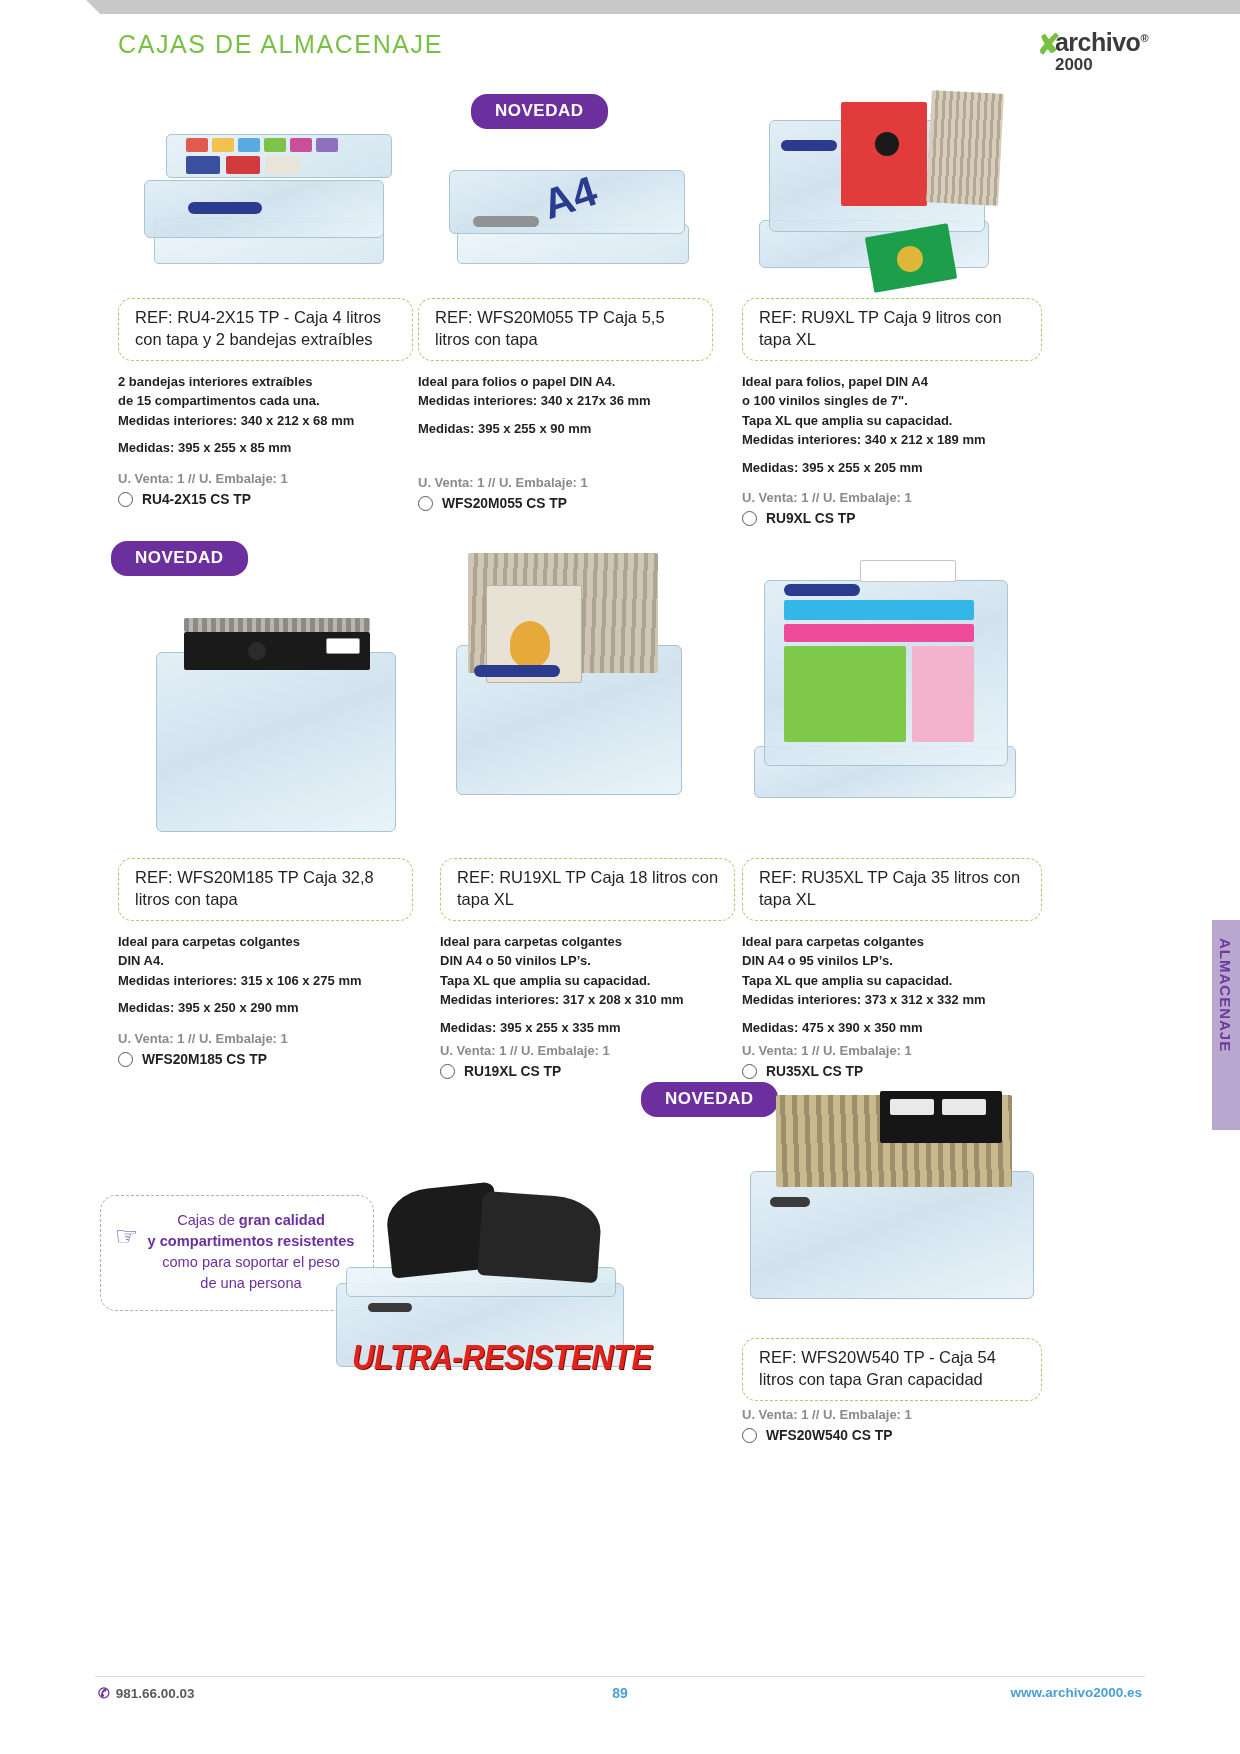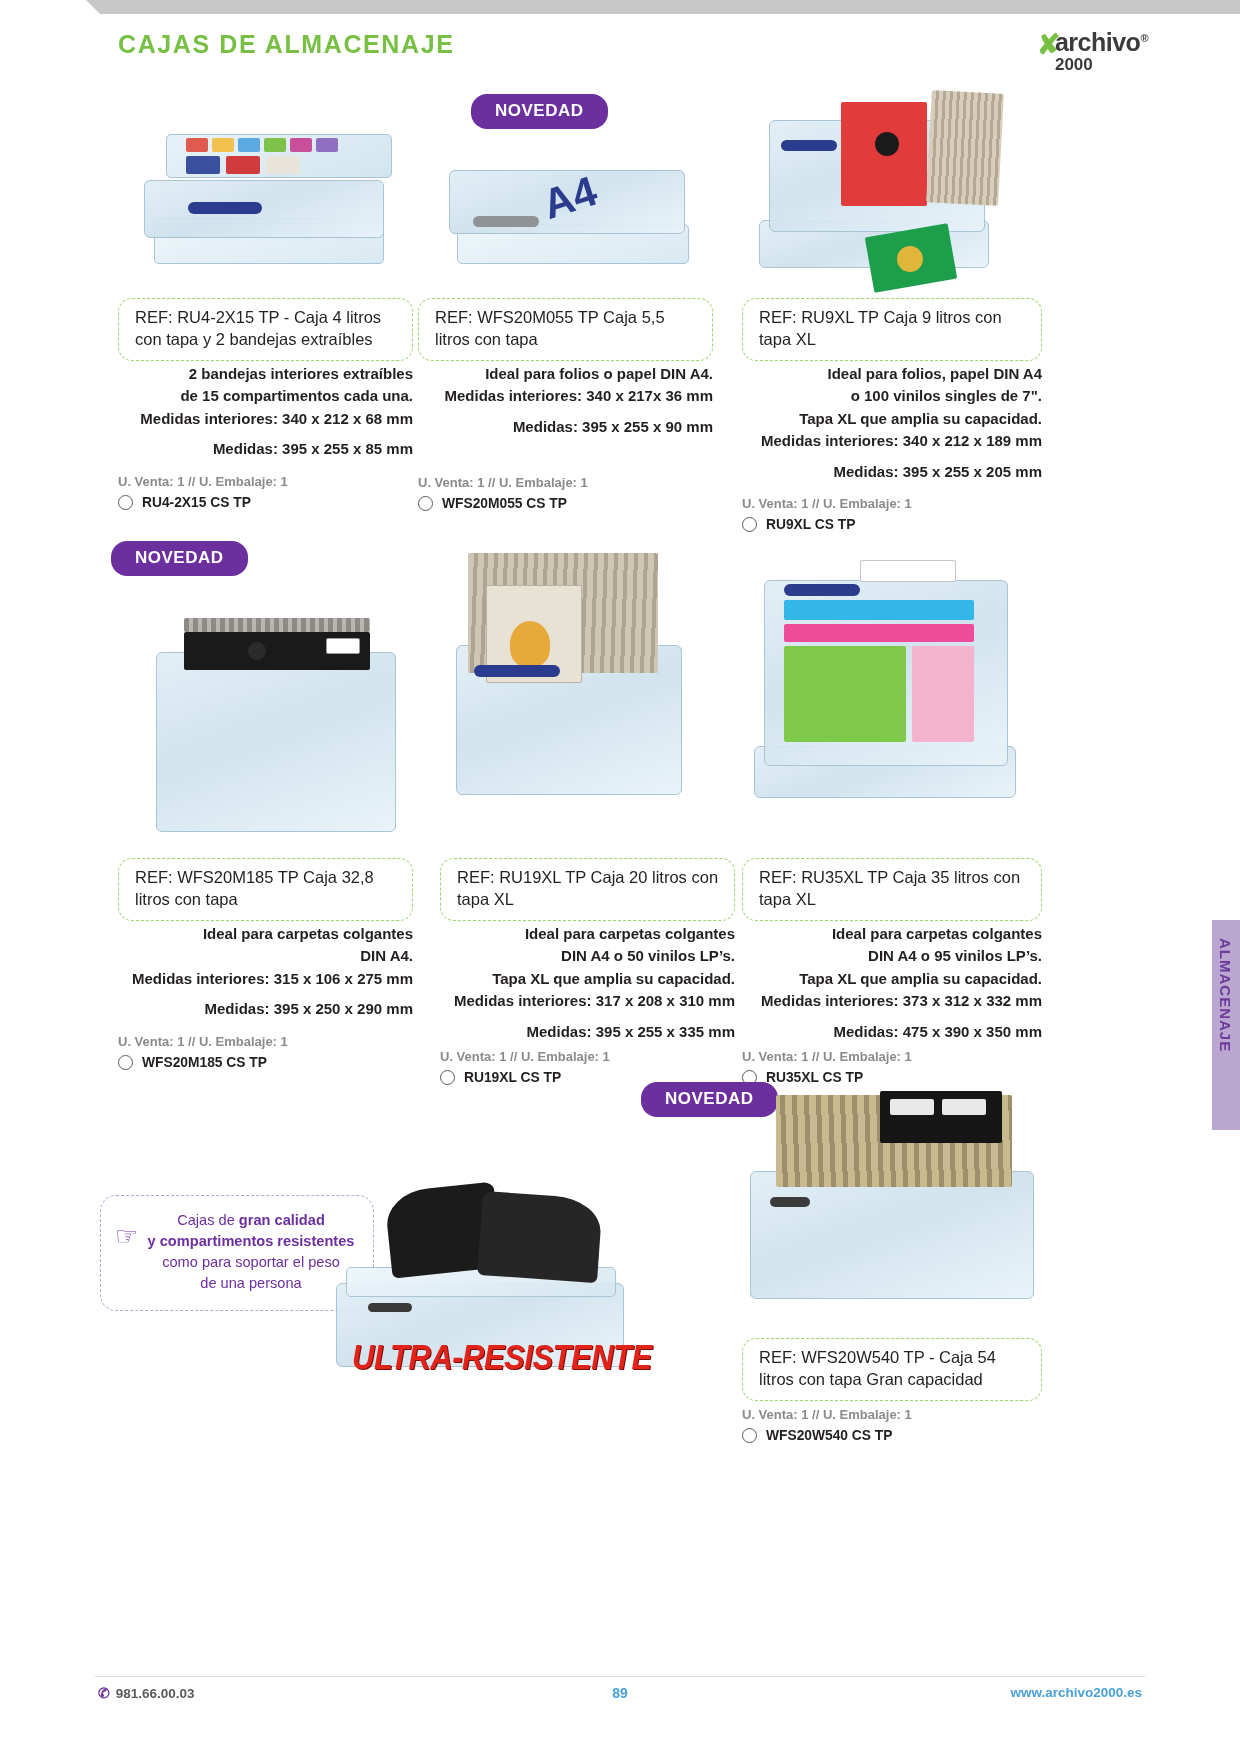--- a/index.html
+++ b/index.html
@@ -23,21 +23,21 @@
   }
   .top-bar .grey:after {
     content: ""; position: absolute; left: -14px; top: 0;
     border-top: 14px solid #c8c8c8;
     border-left: 14px solid transparent;
   }
 
   
   .page-title {
     position: absolute; top: 30px; left: 118px;
-    font-size: 25px; font-weight: bold; letter-spacing: 1.6px;
+    font-size: 25px; font-weight: normal; letter-spacing: 1.6px;
     color: #77c043;
   }
   .logo {
     position: absolute; top: 30px; right: 92px;
     text-align: left;
     color: #3a3a3a;
   }
   .logo .brand {
     font-size: 25px; font-weight: bold; letter-spacing: -0.5px;
     color: #3b3b3b; line-height: 1;
@@ -85,25 +85,24 @@
   .ref-box {
     border: 1.6px dashed #9ed36a;
     border-radius: 14px;
     padding: 8px 14px 9px 16px;
     color: #231f20;
     font-size: 16.5px;
     line-height: 1.32;
     background: #fff;
   }
   .desc {
-    margin-top: 2px;
-    font-size: 15px;
+    margin-top: 11px;
+    font-size: 13px;
     color: #231f20;
     line-height: 1.5;
-    text-align: right;
   }
   .desc .bold { font-weight: bold; }
   .unit {
     margin-top: 13px;
     font-size: 13px;
     color: #8a8a8a;
     font-weight: bold;
   }
   .code-row {
     margin-top: 6px;
@@ -334,21 +333,21 @@
     <div class="bold" style="margin-top:8px;">Medidas: 395 x 250 x 290 mm</div>
   </div>
   <div class="unit">U. Venta: 1   //   U. Embalaje: 1</div>
   <div class="code-row">
     <span class="circle"></span>
     <span>WFS20M185 CS TP</span>
   </div>
 </div>
 
 <div class="product" style="left:440px; top:858px; width:295px;">
-  <div class="ref-box">REF: RU19XL TP Caja 20 litros con tapa XL</div>
+  <div class="ref-box">REF: RU19XL TP Caja 18 litros con tapa XL</div>
   <div class="desc">
     <div class="bold">Ideal para carpetas colgantes</div>
     <div class="bold">DIN A4 o 50 vinilos LP’s.</div>
     <div class="bold">Tapa XL que amplia su capacidad.</div>
     <div class="bold">Medidas interiores: 317 x 208 x 310 mm</div>
     <div class="bold" style="margin-top:8px;">Medidas: 395 x 255 x 335 mm</div>
   </div>
   <div class="unit" style="margin-top:6px;">U. Venta: 1   //   U. Embalaje: 1</div>
   <div class="code-row">
     <span class="circle"></span>

